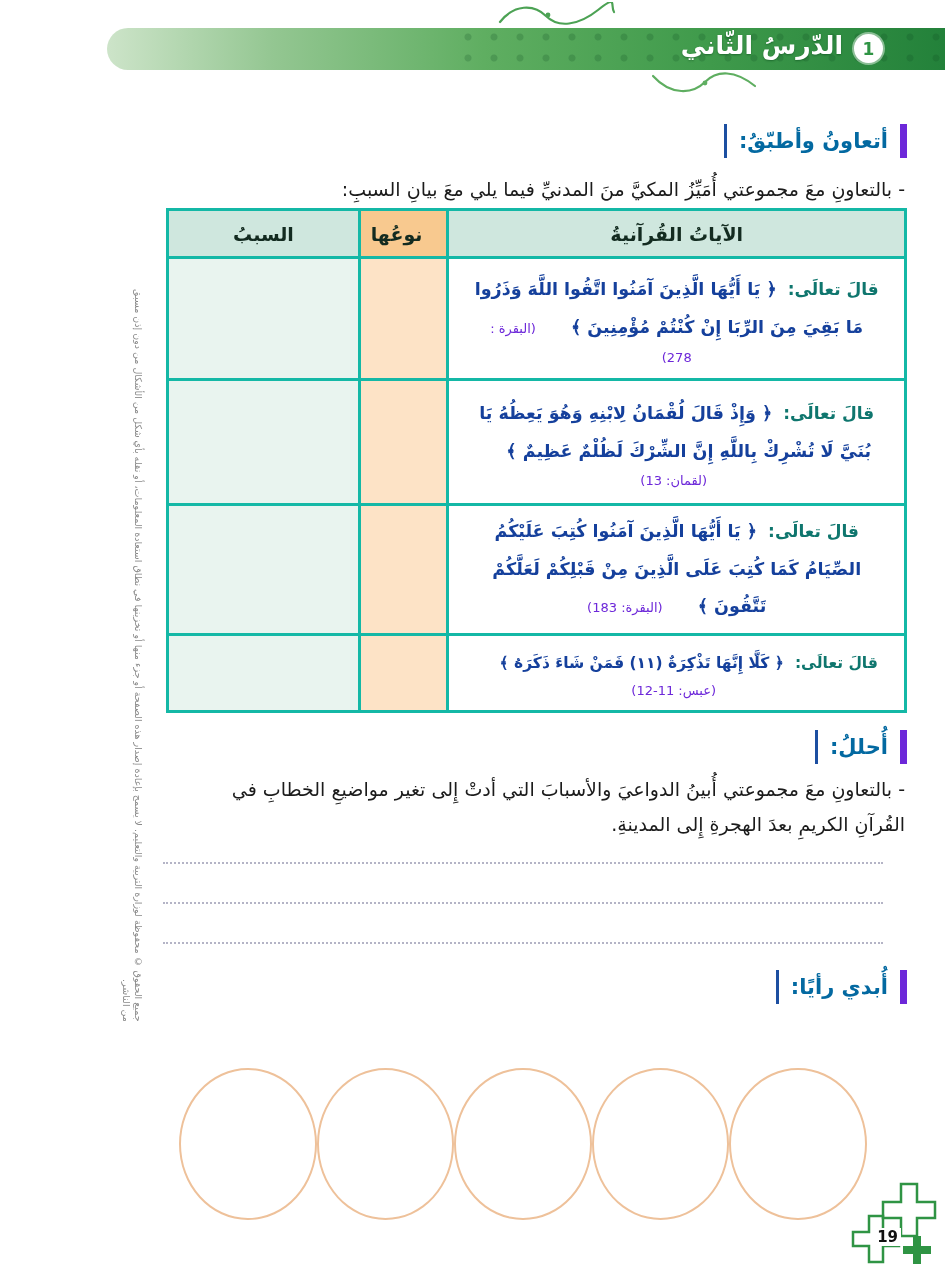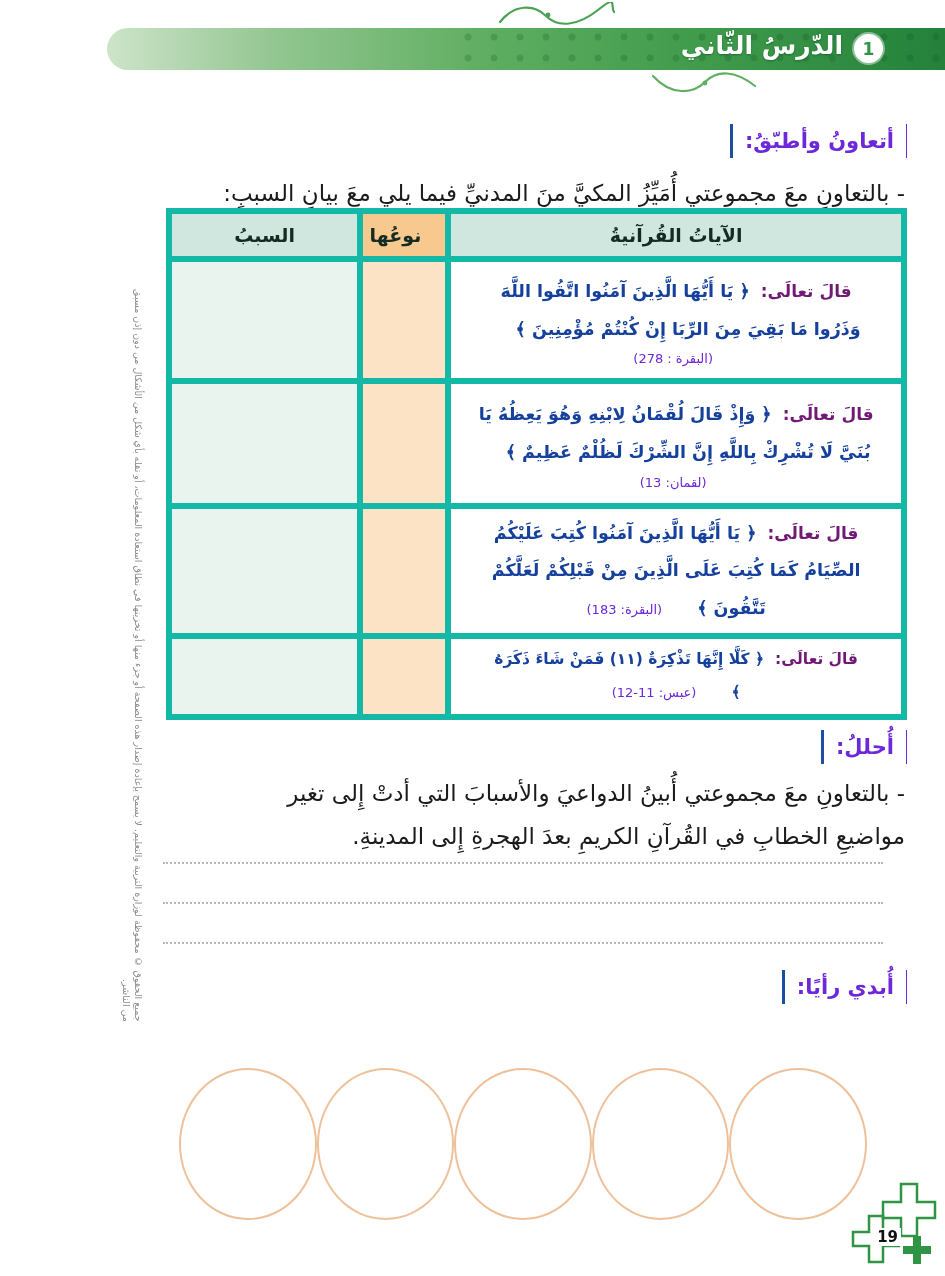--- a/index.html
+++ b/index.html
@@ -39,43 +39,43 @@
     box-shadow:0 0 0 2px rgba(255,255,255,.45);
     z-index:3;
   }
   .flourish{position:absolute;z-index:2;}
   .flourish-top{top:2px;left:395px;}
   .flourish-bottom{top:68px;left:548px;}
 
   
   .sec-title{
     position:absolute;
-    color:#6d28d9;font-weight:bold;font-size:21px;line-height:1.35;
+    color:#0369a1;font-weight:bold;font-size:21px;line-height:1.35;
     padding:3px 12px;
-    border-right:1px solid #6d28d9;
+    border-right:7px solid #6d28d9;
     border-left:3px solid #1c4fa1;
     background:#ffffff;
   }
   .instruction{
-    position:absolute;color:#1b1b1b;font-size:23px;line-height:1.85;
+    position:absolute;color:#1b1b1b;font-size:19px;line-height:1.85;
     text-align:right;
   }
 
   
   .qtable-wrap{position:absolute;top:208px;right:38px;left:65px;height:505px;}
   table.qtable{width:100%;height:100%;border-collapse:collapse;table-layout:fixed;}
-  .qtable th,.qtable td{border:6px solid #14b8a6;padding:4px 24px;vertical-align:middle;}
+  .qtable th,.qtable td{border:3px solid #14b8a6;padding:4px 24px;vertical-align:middle;}
   .qtable th{font-size:19px;font-weight:bold;color:#132b20;}
   .th-teal{background:#cfe7de;}
   .th-orange{background:#f8c98f;}
   .cell-reason{background:#e9f4ef;}
   .cell-type{background:#fde3c6;}
   .cell-verse{background:#ffffff;text-align:center;padding:8px 16px;}
   .verse{color:#15409c;font-weight:bold;font-size:17.5px;line-height:2.15;margin-left:24px;}
-  .verse-intro{color:#701a75;font-weight:bold;font-size:17px;margin-left:6px;}
+  .verse-intro{color:#0f766e;font-weight:bold;font-size:17px;margin-left:6px;}
   .verse-ref{color:#6d28d9;font-weight:normal;font-size:13px;margin-right:6px;}
   .row-small .verse{font-size:15.5px;}
   .row-small .verse-intro{font-size:15.5px;}
 
   
   .dotline{
     position:absolute;right:62px;left:62px;height:0;
     border-top:2px dotted #b4b4c6;
   }
 

